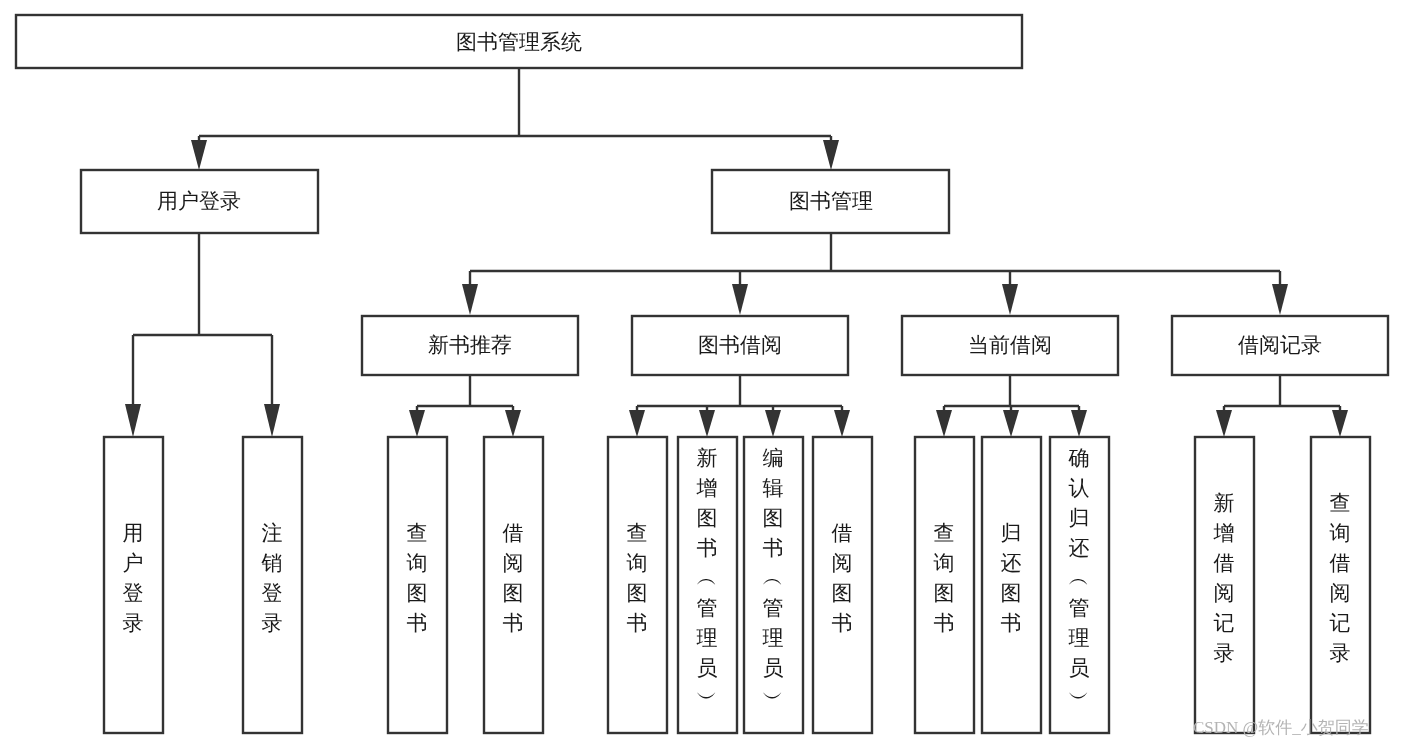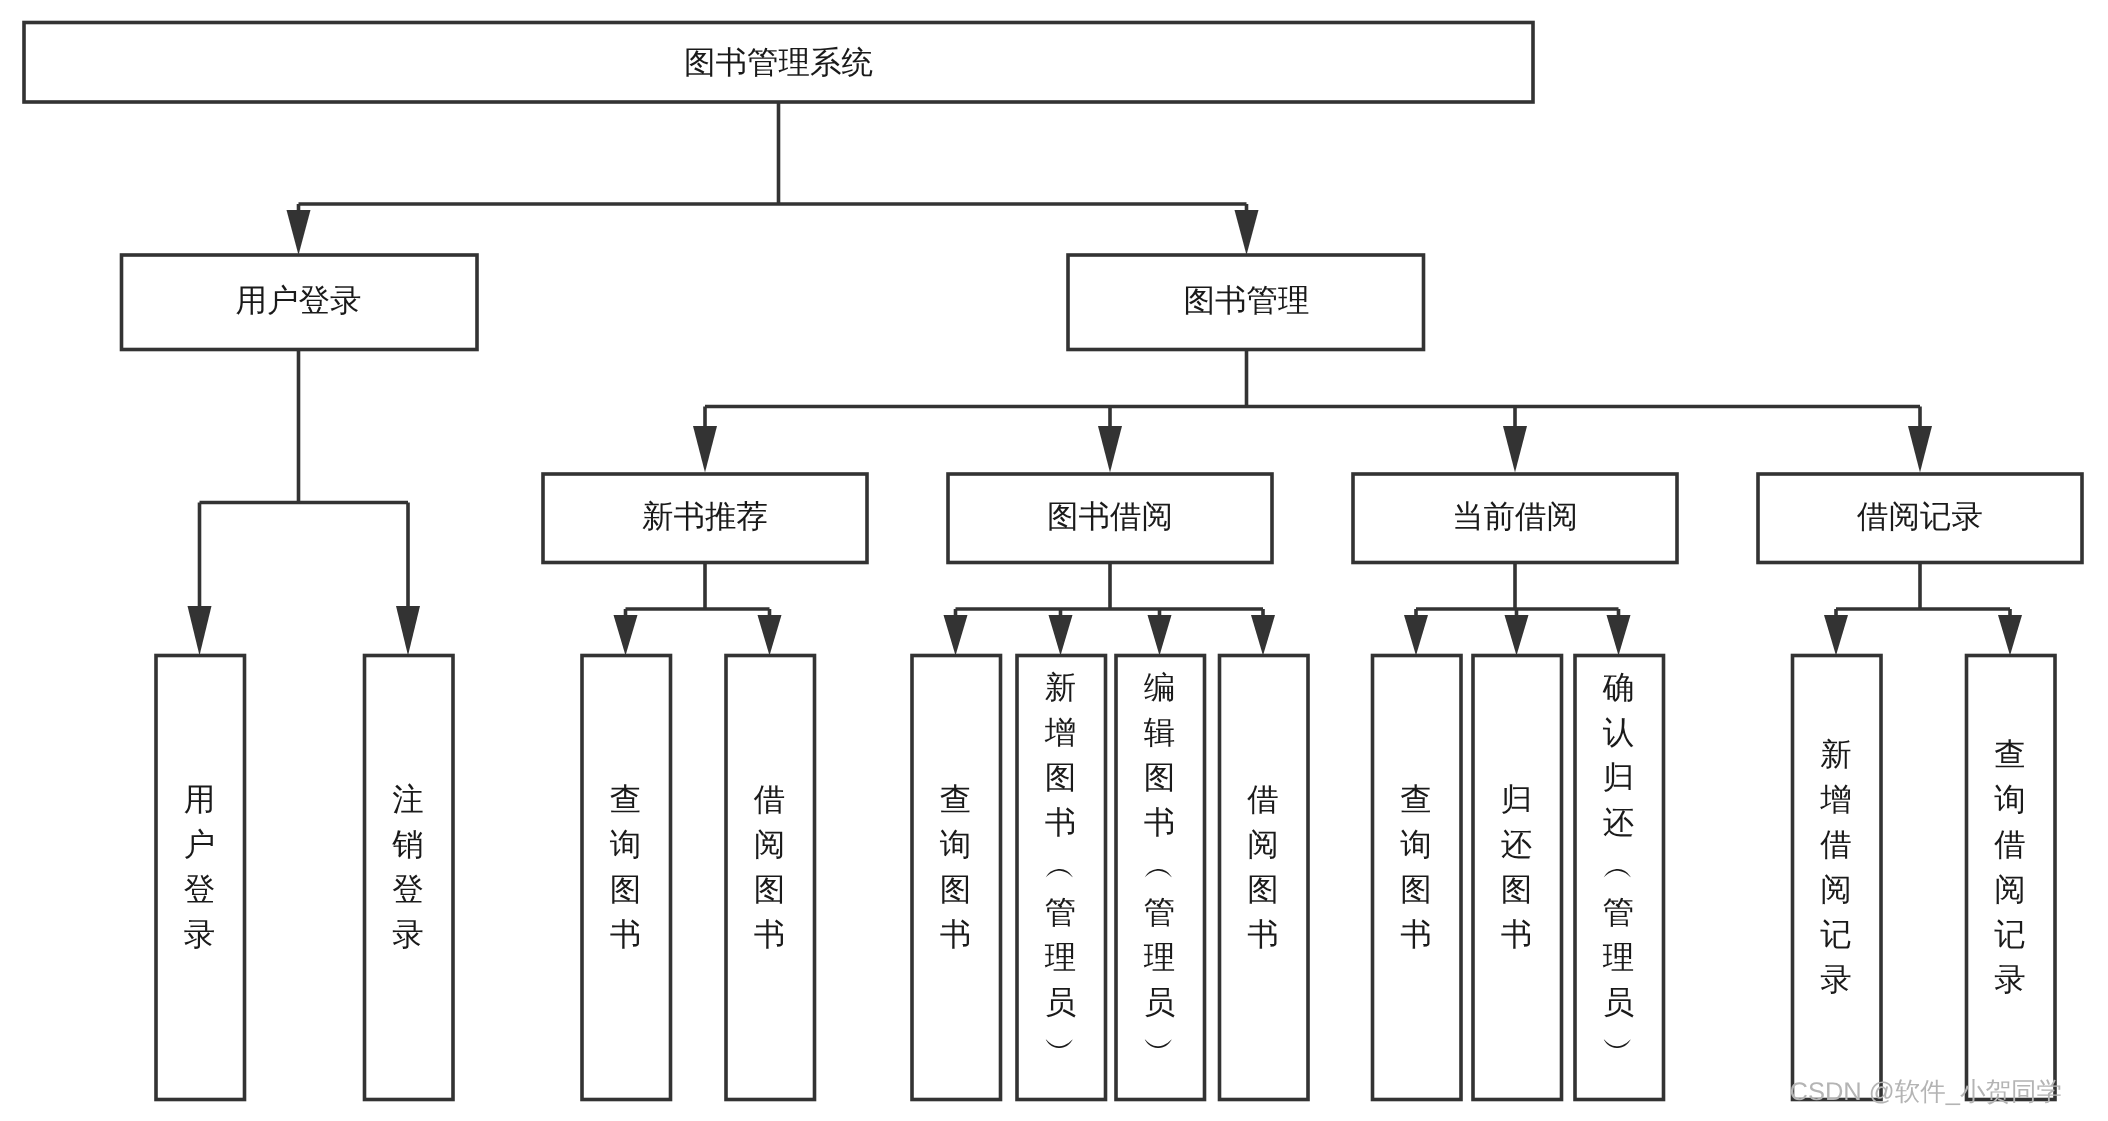--- a/index.html
+++ b/index.html
@@ -49,21 +49,21 @@
     dominant-baseline: middle;
   }
   .node-label-vertical {
     font-family: "Liberation Sans", "DejaVu Sans", sans-serif;
     fill: #1a1a1a;
     font-size: 21px;
     text-anchor: middle;
   }
   .watermark-text {
     position: absolute;
-    font-family: Liberation Sans, sans-serif;
+    font-family: Liberation Serif, serif;
     font-size: 17px;
     color: #b4b4b4;
     white-space: nowrap;
     user-select: none;
   }
 </style>
 </head>
 <body>
 
 <div id="diagram-root">

